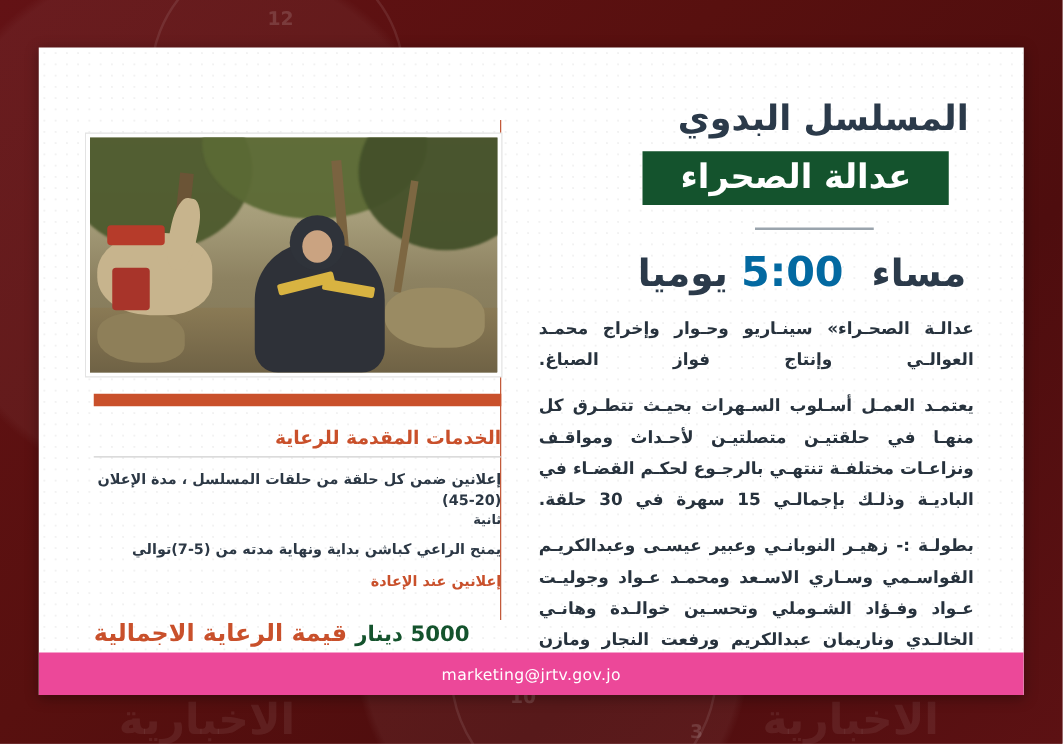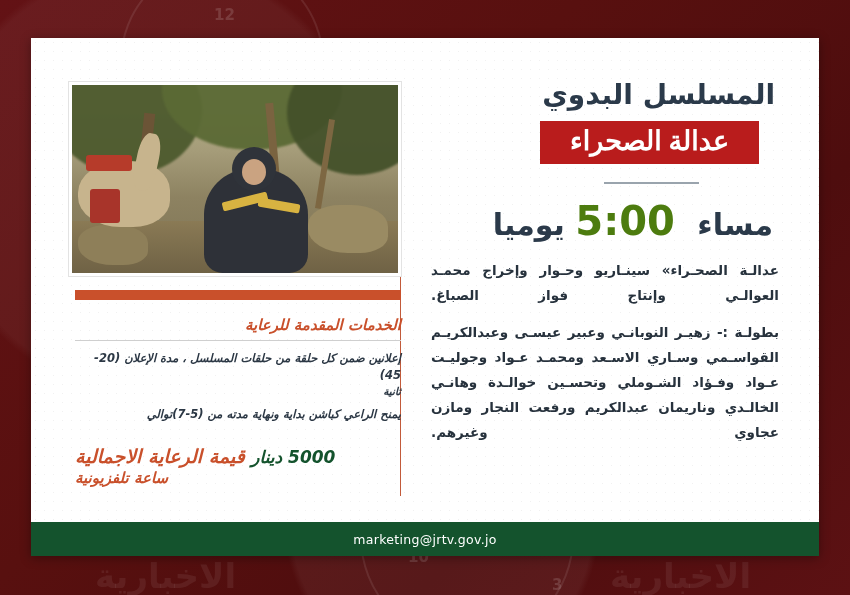--- a/index.html
+++ b/index.html
@@ -86,46 +86,45 @@
   }
   #series-kicker {
     font-size: 28px;
     font-weight: bold;
     color: #2b3a4a;
     line-height: 1.1;
     margin: 6px 8px 10px 0;
   }
   #title-band {
     display: inline-block;
-    background: #b91c1c;
+    background: #14532d;
     color: #ffffff;
     font-size: 27px;
     font-weight: bold;
     padding: 7px 30px 9px 30px;
     line-height: 1;
     letter-spacing: 0.5px;
     margin-right: 24px;
-    font-family: Liberation Serif, serif;
   }
   #title-rule {
     width: 95px;
     height: 2px;
     background: #9aa4ad;
     margin: 18px 84px 14px 0;
   }
   #time-line {
     font-size: 30px;
     font-weight: bold;
     color: #2b3a4a;
     margin: 6px 10px 4px 0;
     letter-spacing: 0.5px;
   }
   #time-line .tnum {
-    color: #4d7c0f;
-    font-size: 40px;
+    color: #0369a1;
+    font-size: 33px;
   }
   #time-line .tword {
     color: #2b3a4a;
     margin-left: 12px;
   }
   .para {
     font-size: 13.5px;
     line-height: 1.85;
     color: #27323d;
     text-align: justify;
@@ -133,25 +132,24 @@
     margin: 14px 4px 0 16px;
     font-weight: bold;
   }
   .para.p2 { margin-top: 12px; }
   .para.p3 { margin-top: 12px; }
 
   
   #right-col {
     position: absolute;
     left: 44px;
-    top: 44px;
+    top: 69px;
     width: 326px;
     direction: rtl;
     text-align: right;
-    font-style: italic;
   }
   #photo {
     width: 326px;
     height: 188px;
     border: 3px solid #ffffff;
     box-shadow: 0 0 0 1px #e3e3e3;
     position: relative;
     overflow: hidden;
     background: linear-gradient(#8e8e72, #6d6a52);
   }
@@ -223,21 +221,21 @@
     line-height: 1.3;
   }
 
   
   #footer {
     position: absolute;
     left: 0;
     bottom: 0;
     width: 788px;
     height: 34px;
-    background: #14532d;
+    background: #ec4899;
     display: flex;
     align-items: center;
     justify-content: center;
   }
   #footer-email {
     color: #ffffff;
     font-size: 12.5px;
     letter-spacing: 0.3px;
     direction: ltr;
   }
@@ -272,20 +270,21 @@
     <div id="title-band">عدالة الصحراء</div>
     <div id="title-rule"></div>
 
     <div id="time-line">
       <span class="tword">مساء</span>
       <span class="tnum">5:00</span>
       <span class="tword">يوميا</span>
     </div>
 
     <div class="para p1">عدالـة الصحـراء» سينـاريو وحـوار وإخراج محمـد العوالـي وإنتاج فواز الصباغ.</div>
+    <div class="para p2">يعتمـد العمـل أسـلوب السـهرات بحيـث تتطـرق كل منهـا في حلقتيـن متصلتيـن لأحـداث ومواقـف ونزاعـات مختلفـة تنتهـي بالرجـوع لحكـم القضـاء في الباديـة وذلـك بإجمالـي 15 سهرة في 30 حلقة.</div>
     <div class="para p3">بطولـة :- زهيـر النوبانـي وعبير عيسـى وعبدالكريـم القواسـمي وسـاري الاسـعد ومحمـد عـواد وجوليـت عـواد وفـؤاد الشـوملي وتحسـين خوالـدة وهانـي الخالـدي وناريمان عبدالكريم ورفعت النجار ومازن عجاوي وغيرهم.</div>
   </div>
 
   <div id="right-col">
 
     <div id="photo">
       <div class="ph-sky"></div>
       <div class="ph-tree" style="left:-20px; top:-40px; width:150px; height:130px;"></div>
       <div class="ph-tree" style="left:90px; top:-55px; width:180px; height:120px; background:#5b6a35;"></div>
       <div class="ph-tree" style="left:215px; top:-35px; width:140px; height:125px; background:#44512a;"></div>
@@ -309,20 +308,21 @@
     </div>
 
     <div id="orange-bar"></div>
 
     <div id="services-title">الخدمات المقدمة للرعاية</div>
     <div id="services-rule"></div>
 
     <div class="svc-line">إعلانين ضمن كل حلقة من حلقات المسلسل ، مدة الإعلان (20-45)</div>
     <div class="svc-sub">ثانية</div>
     <div class="svc-line">يمنح الراعي كباشن بداية ونهاية مدته من (5-7)توالي</div>
+    <div class="svc-line red">إعلانين عند الإعادة</div>
 
     <div id="price-block">
       <div id="price-main">
         <span class="amount">5000 دينار</span>
         <span>قيمة الرعاية الاجمالية</span>
       </div>
       <div id="price-sub">ساعة تلفزيونية</div>
     </div>
   </div>
 

